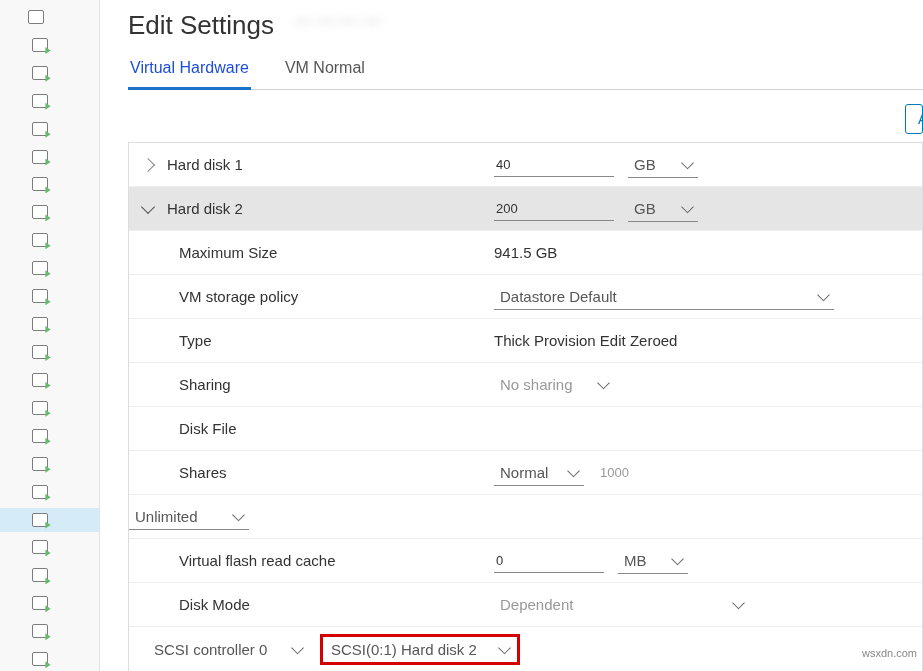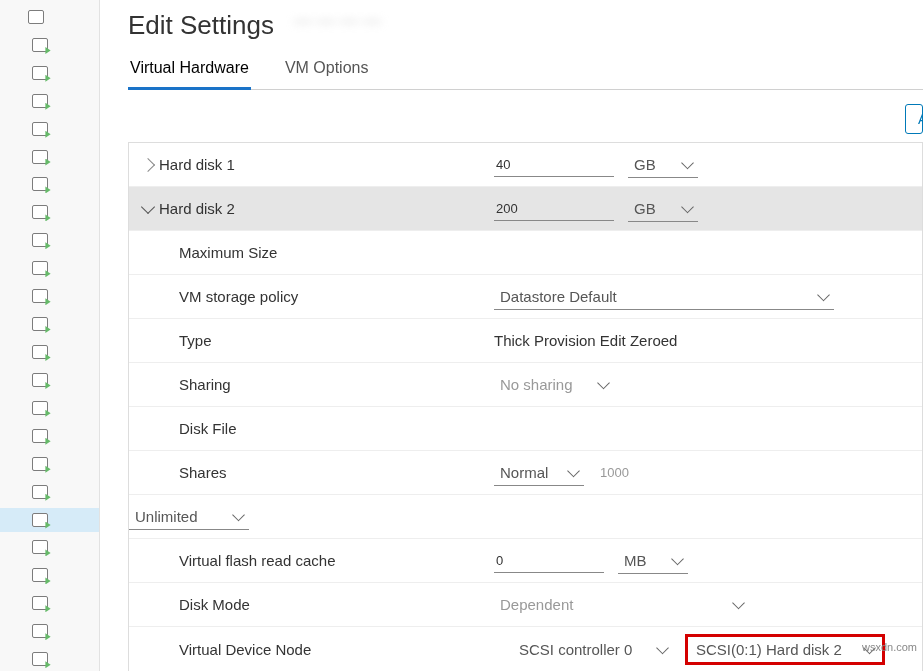--- a/index.html
+++ b/index.html
@@ -13,30 +13,30 @@
     .tree-icon.vm::before { content: ""; position: absolute; inset: 0; border: 1.5px solid #666; border-radius: 2px; background: #fff; }
     .tree-icon.vm::after { content: ""; position: absolute; width: 7px; height: 7px; background: #4caf50; border-radius: 1px; right: -3px; bottom: -2px; clip-path: polygon(20% 0%, 20% 100%, 95% 50%); }
     .tree-item.sel { background: #cfe8f7; }
 
     .main { flex: 1; padding: 10px 0 0 28px; display: flex; flex-direction: column; }
     .title-row { display: flex; align-items: flex-start; gap: 20px; margin-bottom: 18px; }
     .title { font-size: 26px; color: #333; font-weight: 400; }
     .title-sub { color: #bbb; font-size: 18px; filter: blur(4px); }
     .tabs { display: flex; gap: 32px; border-bottom: 1px solid #d0d0d0; }
     .tab { padding: 0 2px 10px 2px; font-size: 16px; color: #555; cursor: pointer; }
-    .tab.active { color: #000000; border-bottom: 3px solid #1a73c8; margin-bottom: -1px; font-weight: 500;}
+    .tab.active { color: #1d4ed8; border-bottom: 3px solid #1a73c8; margin-bottom: -1px; font-weight: 500;}
     
     .action-row { display: flex; justify-content: flex-end; padding: 14px 0 8px 0; }
     .add-btn { border: 1px solid #0079b8; color: #0079b8; background: #fff; border-radius: 3px; padding: 6px 2px 6px 12px; font-size: 14px; cursor: pointer; overflow:hidden; width:18px; text-align:left;}
 
     .panel { border: 1px solid #ddd; border-bottom: none; margin-right: 0; }
     .row { display: flex; align-items: center; min-height: 44px; border-bottom: 1px solid #eee; padding: 4px 0; }
     .row.header { background: #fff; }
     .row.expanded { background: #e5e5e5; }
-    .row-label-area { width: 365px; display: flex; align-items: center; padding-left: 14px; gap: 6px; }
+    .row-label-area { width: 365px; display: flex; align-items: center; padding-left: 14px; gap: 14px; }
     .row-label-area.sub { padding-left: 50px; }
     .chev { width: 10px; height: 10px; display: inline-block; }
     .chev.right { border-top: 1.5px solid #888; border-right: 1.5px solid #888; transform: rotate(45deg); }
     .chev.down { border-top: 1.5px solid #555; border-right: 1.5px solid #555; transform: rotate(135deg); margin-top:-3px;}
     .row-label { font-size: 15px; color: #333; }
     .row-controls { flex: 1; display: flex; align-items: center; gap: 14px; padding-right: 12px; }
     
     .input-underline { border: none; border-bottom: 1px solid #888; background: transparent; font-size: 13px; padding: 4px 2px; outline: none; color: #333; }
     .input-underline.size { width: 120px; }
     .input-underline.num { width: 110px; }
@@ -51,21 +51,21 @@
     .select-wrap select, .select-wrap .psel { border: none; background: transparent; font-size: 15px; padding: 4px 22px 4px 6px; outline: none; appearance: none; width: 100%; color: #565656; }
     .select-wrap.disabled .psel { color: #999; }
     .select-wrap .psel { display:block; }
     
     .static-val { font-size: 15px; color: #333; }
     .blur-val { filter: blur(4px); color: #aaa; }
     .disk-file-ext { color: #444; margin-left: 4px; }
     
     .highlight-box { border: 3px solid #d40000; padding: 0px 2px; margin-left: 6px; }
     
-    .watermark { position: absolute; right: 6px; bottom: 18px; font-size: 11px; color: #888; font-family: Arial;}
+    .watermark { position: absolute; right: 6px; bottom: 12px; font-size: 11px; color: #888; font-family: Arial;}
   </style>
 </head>
 <body>
 
 <div class="sidebar">
   <div class="tree-item top">
       <span class="tree-icon folder"></span>
     </div>
   <div class="tree-item">
       <span class="tree-icon vm"></span>
@@ -139,21 +139,21 @@
 </div>
 
 <div class="main">
   <div class="title-row">
     <div class="title">Edit Settings</div>
     <div class="title-sub">— — — —</div>
   </div>
 
   <div class="tabs">
     <div class="tab active">Virtual Hardware</div>
-    <div class="tab">VM Options</div>
+    <div class="tab">VM Normal</div>
   </div>
 
   <div class="action-row">
     <button class="add-btn">A</button>
   </div>
 
   <div class="panel">
 
     <div class="row header">
       <div class="row-label-area">
@@ -178,20 +178,23 @@
         <span class="select-wrap sm">
           <span class="psel">GB</span>
         </span>
       </div>
     </div>
 
     <div class="row">
       <div class="row-label-area sub">
           <span class="row-label">Maximum Size</span>
         </div>
+      <div class="row-controls">
+          <span class="static-val">941.5 GB</span>
+        </div>
     </div>
 
     <div class="row">
       <div class="row-label-area sub">
           <span class="row-label">VM storage policy</span>
         </div>
       <div class="row-controls">
         <span class="select-wrap wide">
           <span class="psel">Datastore Default</span>
         </span>
@@ -261,23 +264,20 @@
           <span class="row-label">Disk Mode</span>
         </div>
       <div class="row-controls">
         <span class="select-wrap noborder disabled" style="width:255px;">
           <span class="psel">Dependent</span>
         </span>
       </div>
     </div>
 
     <div class="row" style="border-bottom:none;">
-      <div class="row-label-area sub">
-          <span class="row-label">Virtual Device Node</span>
-        </div>
       <div class="row-controls" style="gap:6px;">
         <span class="select-wrap noborder" style="width:160px;margin-left:19px;">
           <span class="psel">SCSI controller 0</span>
         </span>
         <span class="highlight-box">
           <span class="select-wrap noborder" style="width:190px;">
             <span class="psel">SCSI(0:1) Hard disk 2</span>
           </span>
         </span>
       </div>

